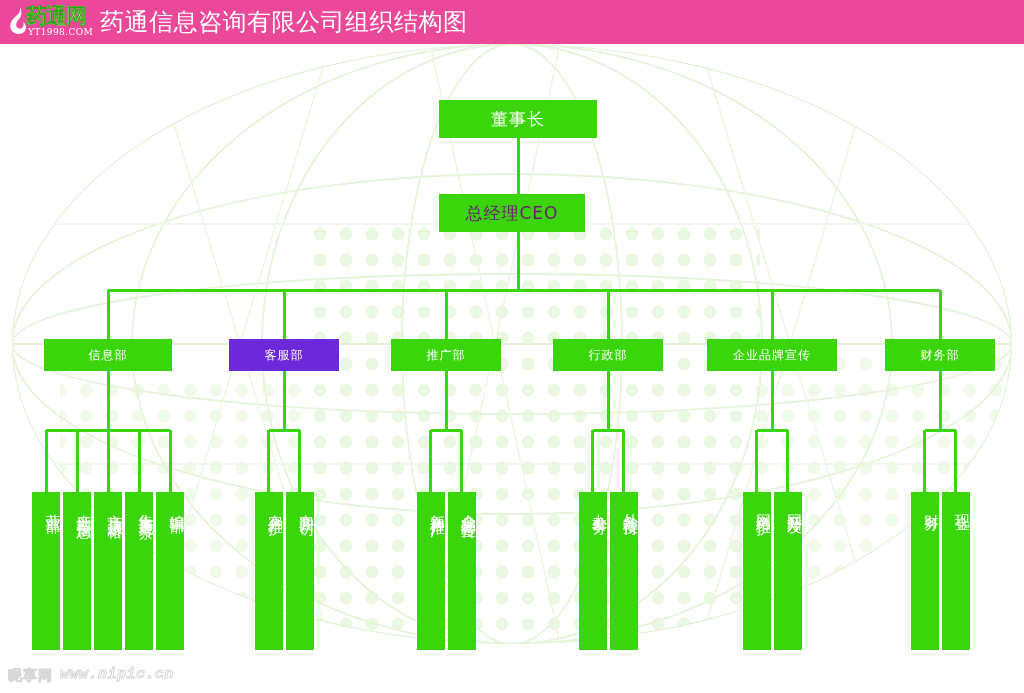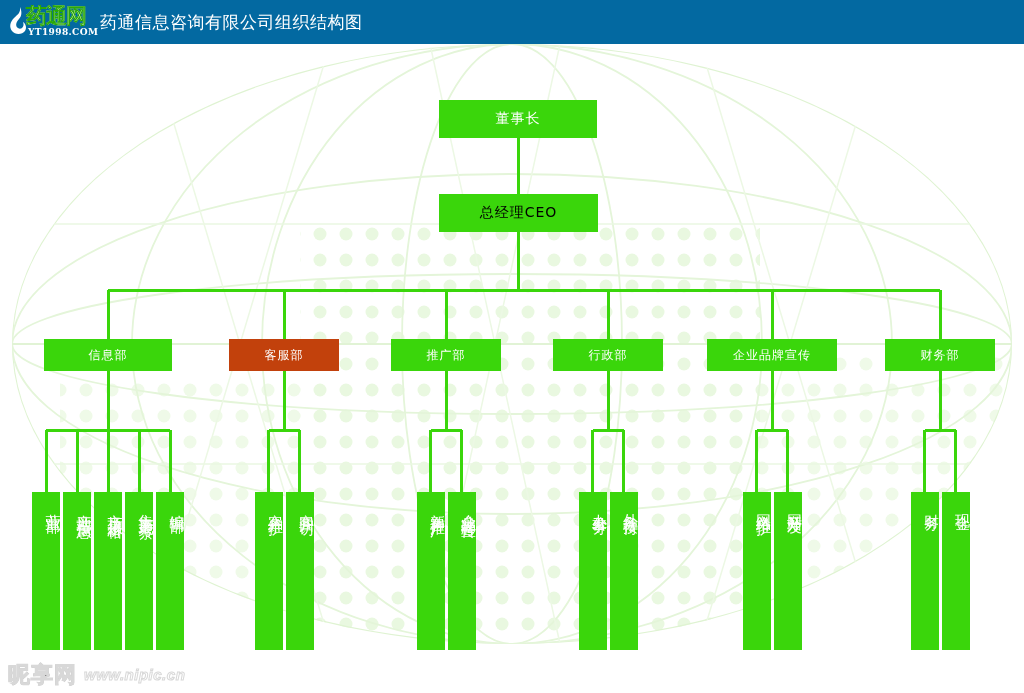--- a/index.html
+++ b/index.html
@@ -11,55 +11,55 @@
   }
   #stage{position:relative;width:1024px;height:693px;overflow:hidden;background:#fff;}
 
   
   #bg-watermark{position:absolute;left:0;top:44px;width:1024px;height:620px;overflow:hidden;}
   #bg-watermark svg{position:absolute;left:0;top:0;}
 
   
   #header{
     position:absolute;left:0;top:0;width:1024px;height:44px;
-    background:#0369a1;
+    background:#ec4899;
   }
   #logo-block{
     position:absolute;left:6px;top:2px;width:88px;height:40px;
   }
   #logo-flame{
     position:absolute;left:2px;top:4px;width:20px;height:30px;
   }
   #logo-name{
     position:absolute;left:20px;top:2px;
     font-size:21px;font-weight:bold;color:#ffffff;
     letter-spacing:-1px;line-height:24px;
     font-family:"DejaVu Sans","Liberation Sans",sans-serif;
     -webkit-text-stroke:0.4px #2aa808;
   }
   #logo-url{
     position:absolute;left:22px;top:25px;
-    font-size:9px;font-weight:bold;color:#ffffff;
+    font-size:9px;font-weight:normal;color:#ffffff;
     letter-spacing:0.4px;line-height:10px;
     font-family:"DejaVu Serif","Liberation Serif",serif;
   }
   #header-title{
     position:absolute;left:100px;top:9px;
-    font-size:17px;color:#ffffff;line-height:26px;
+    font-size:24px;color:#ffffff;line-height:26px;
     letter-spacing:0.5px;white-space:nowrap;
   }
 
   
   .box{
     position:absolute;background:#3ad60b;
     color:#ffffff;box-sizing:border-box;
     display:flex;align-items:center;justify-content:center;
     text-align:center;
   }
-  .box-top{font-size:14px;letter-spacing:1px;}
+  .box-top{font-size:17px;letter-spacing:1px;}
   .box-dept{font-size:12px;letter-spacing:1px;}
 
   
   .box-leaf{
     writing-mode:vertical-rl;
     text-orientation:upright;
     font-size:15px;
     letter-spacing:2px;
     align-items:flex-start;
     justify-content:flex-start;
@@ -71,30 +71,30 @@
   .line{position:absolute;background:#3ad60b;}
   .vline{width:3px;}
   .hline{height:3px;}
 
   
   #nipic-watermark{
     position:absolute;left:8px;top:663px;
     display:flex;align-items:center;height:24px;
   }
   #nipic-logo{
-    font-size:22px;font-weight:bold;color:#404040;
+    font-size:14px;font-weight:bold;color:#404040;
     -webkit-text-stroke:1px #d8d8d8;
     letter-spacing:1px;line-height:20px;
     font-family:"DejaVu Sans","Liberation Sans",sans-serif;
   }
   #nipic-url{
     margin-left:7px;font-size:15px;font-style:italic;font-weight:bold;
     color:#ffffff;-webkit-text-stroke:1px #d8d8d8;
     letter-spacing:0.5px;line-height:20px;
-    font-family:Liberation Sans, sans-serif;
+    font-family:Liberation Mono, monospace;
   }
   #id-watermark{
     position:absolute;right:4px;top:662px;
     background:#c8c8c8;color:#f2f2f2;
     font-size:12px;line-height:18px;
     padding:1px 8px;letter-spacing:0.2px;
     white-space:nowrap;
   }
 </style>
 </head>
@@ -144,39 +144,39 @@
       </svg>
       <div id="logo-name">药通网</div>
       <div id="logo-url">YT1998.COM</div>
     </div>
     <div id="header-title">药通信息咨询有限公司组织结构图</div>
   </div>
 
   <div id="chart-area">
       <div class="box box-top" style="left: 439px; top: 100px; width: 158px; height: 38px; background: rgb(58, 214, 11); color: rgb(255, 255, 255);">董事长</div>
       <div class="line vline" style="left: 516.5px; top: 138px; height: 56px; background: rgb(58, 214, 11);"></div>
-      <div class="box box-top" style="left: 439px; top: 194px; width: 159px; height: 38px; background: rgb(58, 214, 11); color: #000000;">总经理CEO</div>
+      <div class="box box-top" style="left: 439px; top: 194px; width: 146px; height: 38px; background: rgb(58, 214, 11); color: #701a75;">总经理CEO</div>
       <div class="line vline" style="left: 516.5px; top: 232px; height: 58px; background: rgb(58, 214, 11);"></div>
       <div class="line hline" style="left: 108px; top: 288.5px; width: 832px; background: rgb(58, 214, 11);"></div>
       <div class="line vline" style="left: 106.5px; top: 290px; height: 49px; background: rgb(58, 214, 11);"></div>
       <div class="box box-dept" style="left: 44px; top: 339px; width: 128px; height: 32px; background: rgb(58, 214, 11); color: rgb(255, 255, 255);">信息部</div>
       <div class="line vline" style="left: 106.5px; top: 371px; height: 59px; background: rgb(58, 214, 11);"></div>
       <div class="line hline" style="left: 46px; top: 428.5px; width: 124px; background: rgb(58, 214, 11);"></div>
       <div class="line vline" style="left: 44.5px; top: 430px; height: 62px; background: rgb(58, 214, 11);"></div>
       <div class="box box-leaf" style="left: 32px; top: 492px; width: 28px; height: 158px; background: rgb(58, 214, 11); color: rgb(255, 255, 255);">营业部</div>
       <div class="line vline" style="left: 75.5px; top: 430px; height: 62px; background: rgb(58, 214, 11);"></div>
       <div class="box box-leaf" style="left: 63px; top: 492px; width: 28px; height: 158px; background: rgb(58, 214, 11); color: rgb(255, 255, 255);">产地站点信息</div>
       <div class="line vline" style="left: 106.5px; top: 430px; height: 62px; background: rgb(58, 214, 11);"></div>
       <div class="box box-leaf" style="left: 94px; top: 492px; width: 28px; height: 158px; background: rgb(58, 214, 11); color: rgb(255, 255, 255);">市场信息价格</div>
       <div class="line vline" style="left: 137.5px; top: 430px; height: 62px; background: rgb(58, 214, 11);"></div>
       <div class="box box-leaf" style="left: 125px; top: 492px; width: 28px; height: 158px; background: rgb(58, 214, 11); color: rgb(255, 255, 255);">集市产地考察</div>
       <div class="line vline" style="left: 168.5px; top: 430px; height: 62px; background: rgb(58, 214, 11);"></div>
       <div class="box box-leaf" style="left: 156px; top: 492px; width: 28px; height: 158px; background: rgb(58, 214, 11); color: rgb(255, 255, 255);">编辑部</div>
       <div class="line vline" style="left: 282.5px; top: 290px; height: 49px; background: rgb(58, 214, 11);"></div>
-      <div class="box box-dept" style="left: 229px; top: 339px; width: 110px; height: 32px; background: #c2410c; color: rgb(255, 255, 255);">客服部</div>
+      <div class="box box-dept" style="left: 229px; top: 339px; width: 110px; height: 32px; background: #6d28d9; color: rgb(255, 255, 255);">客服部</div>
       <div class="line vline" style="left: 282.5px; top: 371px; height: 59px; background: rgb(58, 214, 11);"></div>
       <div class="line hline" style="left: 268.5px; top: 428.5px; width: 31px; background: rgb(58, 214, 11);"></div>
       <div class="line vline" style="left: 267px; top: 430px; height: 62px; background: rgb(58, 214, 11);"></div>
       <div class="box box-leaf" style="left: 254.5px; top: 492px; width: 28px; height: 158px; background: rgb(58, 214, 11); color: rgb(255, 255, 255);">客户维护</div>
       <div class="line vline" style="left: 298px; top: 430px; height: 62px; background: rgb(58, 214, 11);"></div>
       <div class="box box-leaf" style="left: 285.5px; top: 492px; width: 28px; height: 158px; background: rgb(58, 214, 11); color: rgb(255, 255, 255);">客户回访</div>
       <div class="line vline" style="left: 444.5px; top: 290px; height: 49px; background: rgb(58, 214, 11);"></div>
       <div class="box box-dept" style="left: 391px; top: 339px; width: 110px; height: 32px; background: rgb(58, 214, 11); color: rgb(255, 255, 255);">推广部</div>
       <div class="line vline" style="left: 444.5px; top: 371px; height: 59px; background: rgb(58, 214, 11);"></div>
       <div class="line hline" style="left: 430.5px; top: 428.5px; width: 31px; background: rgb(58, 214, 11);"></div>

